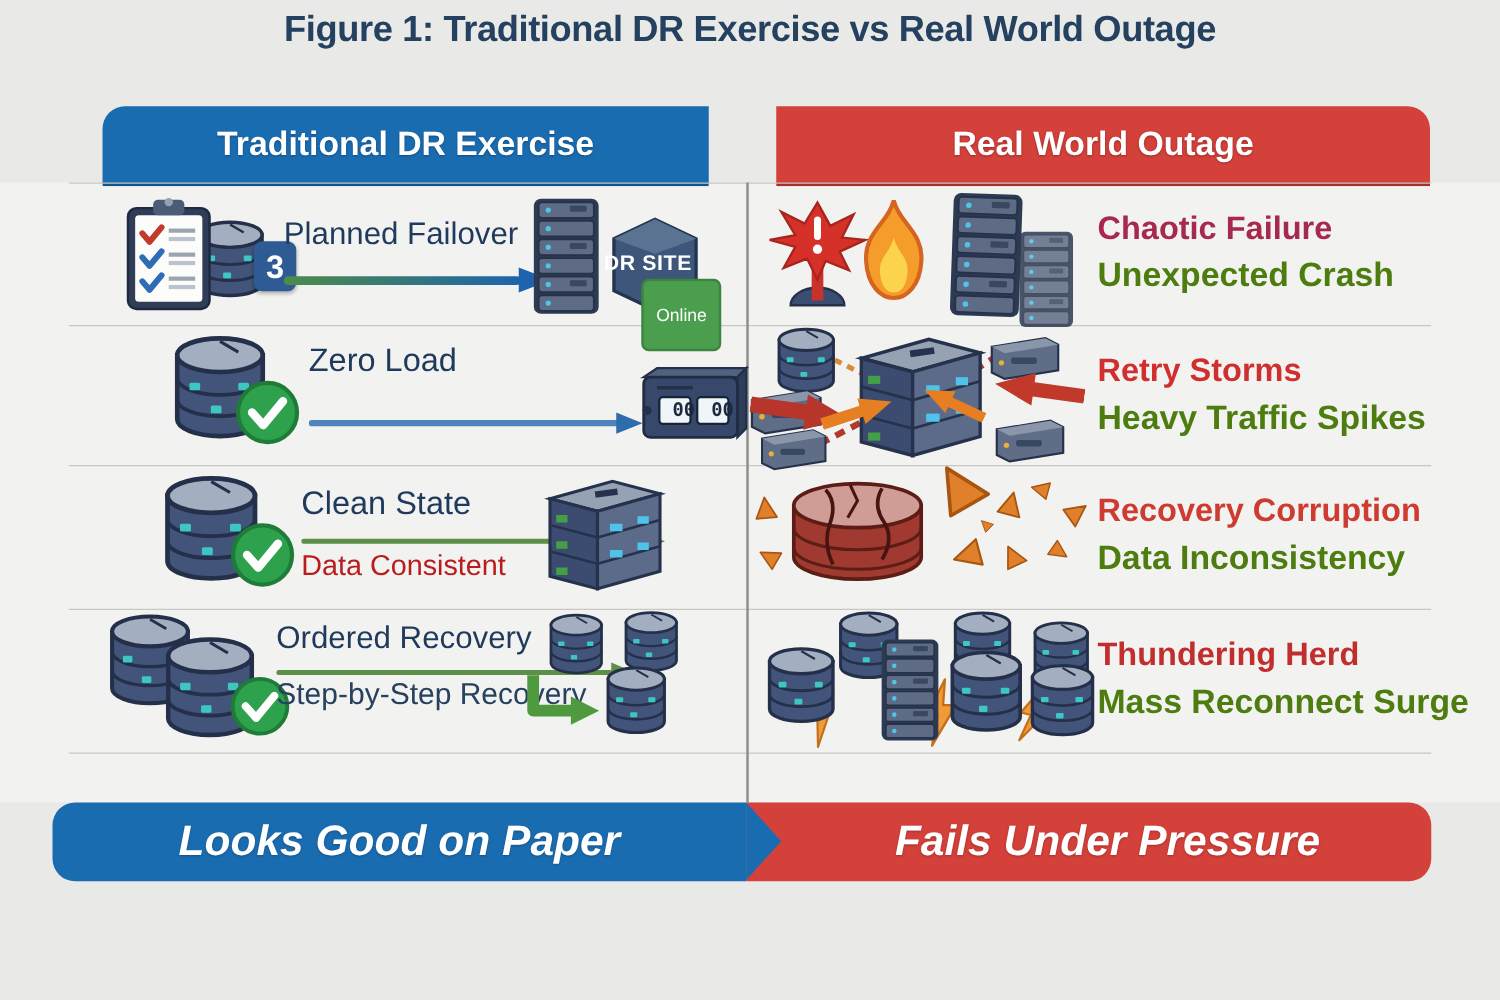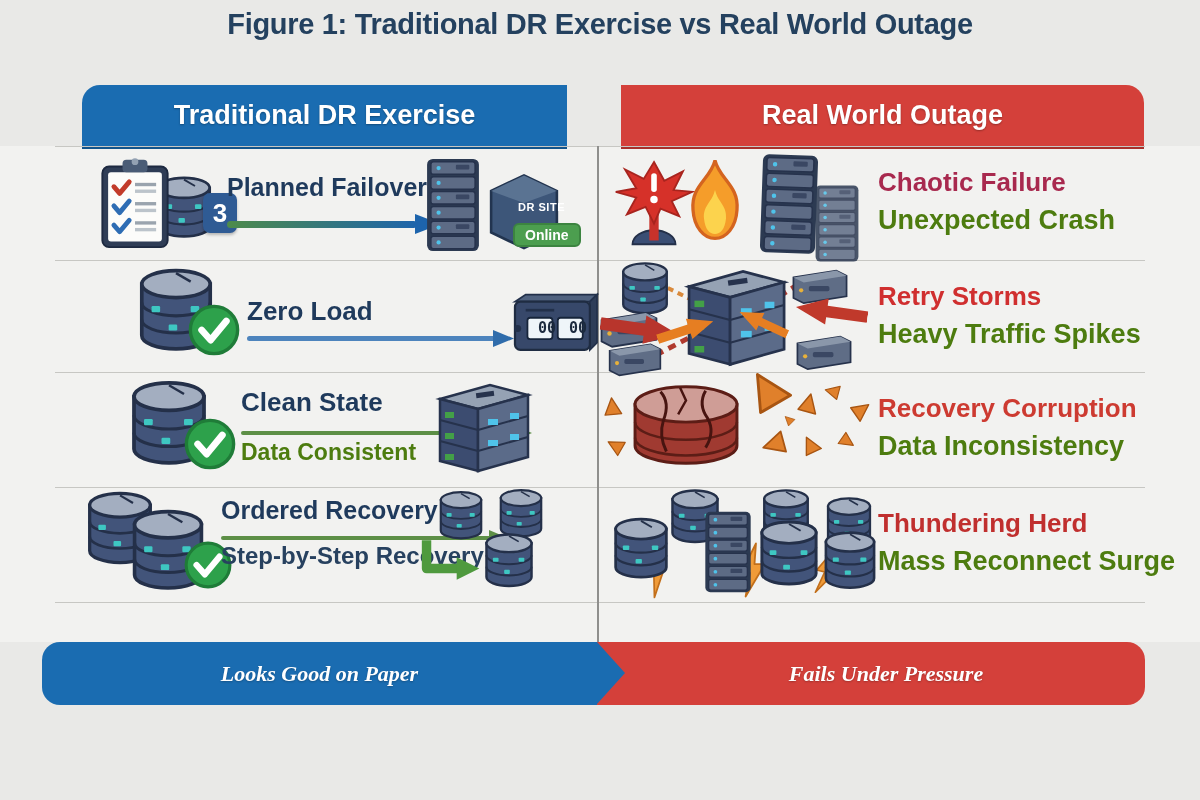--- a/index.html
+++ b/index.html
@@ -10,35 +10,35 @@
          font-size:29px;font-weight:bold;color:#24415f;letter-spacing:-.3px;}
   .tablebg{position:absolute;left:0;top:146px;width:1200px;height:496px;background:#f2f2f0;}
   .hdr{position:absolute;top:85px;height:61px;display:flex;align-items:center;justify-content:center;
        color:#fff;font-weight:bold;font-size:27px;text-shadow:0 1px 2px rgba(0,0,0,.30);}
   .hdr.blue{left:82px;width:485px;background:#1a6cb1;border-radius:18px 0 0 0;border-bottom:3px solid #11548c;}
   .hdr.red{left:597px;width:523px;background:#d4403a;border-radius:0 18px 0 0;border-bottom:3px solid #a92f2a;margin-left:24px;}
   .hline{position:absolute;left:55px;width:1090px;height:1px;background:#c7c7c3;}
   .vline{position:absolute;left:597px;top:146px;width:1.5px;height:496px;background:#8f8f8d;}
   .cell{position:absolute;height:113px;width:542px;}
   .cellR{position:absolute;height:113px;width:560px;}
-  .lbl{position:absolute;font-weight:bold;color:#1f3a5c;white-space:nowrap;}
+  .lbl{position:absolute;font-weight:normal;color:#1f3a5c;white-space:nowrap;}
   .rt{position:absolute;left:280px;top:20px;}
   .rt .t{font-size:26px;font-weight:bold;white-space:nowrap;}
   .rt .s{font-size:27px;font-weight:600;color:#4d7c0f;margin-top:7px;white-space:nowrap;}
   .badge3{position:absolute;left:148px;top:46px;width:34px;height:40px;background:#2f5b94;border-radius:7px;
           color:#fff;font-size:26px;font-weight:bold;display:flex;align-items:center;justify-content:center;
           box-shadow:0 2px 3px rgba(0,0,0,.25);}
-  .drtext{position:absolute;left:428px;top:54px;width:82px;text-align:right;color:#fff;
-          font-size:11px;font-weight:bold;letter-spacing:.5px;white-space:nowrap;}
+  .drtext{position:absolute;left:428px;top:54px;width:82px;text-align:left;color:#fff;
+          font-size:17px;font-weight:bold;letter-spacing:.5px;white-space:nowrap;}
   .online{position:absolute;left:458px;top:76px;background:#4c9e4f;border:2px solid #3c8440;border-radius:6px;
-          color:#fff;font-size:14px;font-weight:bold;padding:2px 10px;white-space:nowrap;}
+          color:#fff;font-size:14px;font-weight:normal;padding:19px 10px;white-space:nowrap;}
   .digit{position:absolute;width:40px;height:20px;line-height:20px;text-align:center;
          font-family:"DejaVu Sans Mono",monospace;font-size:15px;font-weight:bold;color:#1c2a3e;}
   .ban{position:absolute;top:642px;height:63px;display:flex;align-items:center;justify-content:center;
-       color:#fff;font-style:italic;font-weight:bold;font-size:22px;text-shadow:0 1px 2px rgba(0,0,0,.25);font-family:Liberation Serif, serif;}
+       color:#fff;font-style:italic;font-weight:bold;font-size:34px;text-shadow:0 1px 2px rgba(0,0,0,.25);}
   .ban.blue{left:42px;width:555px;background:#1a6cb1;border-radius:18px 0 0 18px;z-index:2;}
   .ban.red{left:597px;width:548px;background:#d4403a;border-radius:0 18px 18px 0;z-index:1;}
   .chev{position:absolute;top:642px;left:597px;width:0;height:0;z-index:3;
         border-top:31.5px solid transparent;border-bottom:31.5px solid transparent;border-left:28px solid #1a6cb1;}
 </style>
 </head>
 <body>
 
 <svg width="0" height="0" style="position:absolute" aria-hidden="true">
 <defs>
@@ -223,21 +223,21 @@
     </div>
   </div>
 
   <div class="cell" style="left:55px;top:261px">
     <svg class="abs" style="left:80px;top:6px" width="82" height="88" viewBox="0 0 64 72">
         <use href="#s-db"></use>
       </svg>
     <svg class="abs" style="left:132px;top:42px" width="54" height="54" viewBox="0 0 48 48">
         <use href="#s-check"></use>
       </svg>
-    <div class="lbl" style="left:192px;top:35px;font-size:26px">Zero Load</div>
+    <div class="lbl" style="left:192px;top:12px;font-size:26px">Zero Load</div>
     <svg class="abs" style="left:192px;top:66px" width="268" height="22" viewBox="0 0 268 22">
       <rect x="0" y="9" width="248" height="5" rx="2.5" fill="#4d84bd"></rect>
       <polygon points="246,3 267,11.5 246,20" fill="#2f6cab"></polygon>
     </svg>
     <svg class="abs" style="left:455px;top:30px" width="92" height="66" viewBox="0 0 100 74">
         <use href="#s-counter"></use>
       </svg>
     <div class="digit" style="left:472px;top:57px">00</div>
     <div class="digit" style="left:503px;top:57px">00</div>
   </div>
@@ -289,21 +289,21 @@
         <use href="#s-db"></use>
       </svg>
     <svg class="abs" style="left:128px;top:44px" width="54" height="54" viewBox="0 0 48 48">
         <use href="#s-check"></use>
       </svg>
     <div class="lbl" style="left:186px;top:14px;font-size:26px">Clean State</div>
     <svg class="abs" style="left:186px;top:50px" width="292" height="18" viewBox="0 0 292 18">
       <rect x="0" y="8" width="274" height="4" rx="2" fill="#5d8f46"></rect>
       <polygon points="272,2 291,10 272,18" fill="#5d8f46"></polygon>
     </svg>
-    <div class="lbl" style="left:186px;top:66px;font-size:23px;color:#4d7c0f">Data Consistent</div>
+    <div class="lbl" style="left:186px;top:66px;font-size:23px;color:#b91c1c">Data Consistent</div>
     <svg class="abs" style="left:372px;top:6px" width="112" height="100" viewBox="0 0 110 100">
         <use href="#s-box3d"></use>
       </svg>
   </div>
 
   <div class="cellR" style="left:598px;top:373px">
     <svg class="abs" style="left:20px;top:6px" width="136" height="98" viewBox="0 0 120 100">
         <use href="#s-crackdb"></use>
       </svg>
     <svg class="abs" style="left:4px;top:26px;transform:rotate(40deg)" width="22" height="22" viewBox="0 0 32 32">

